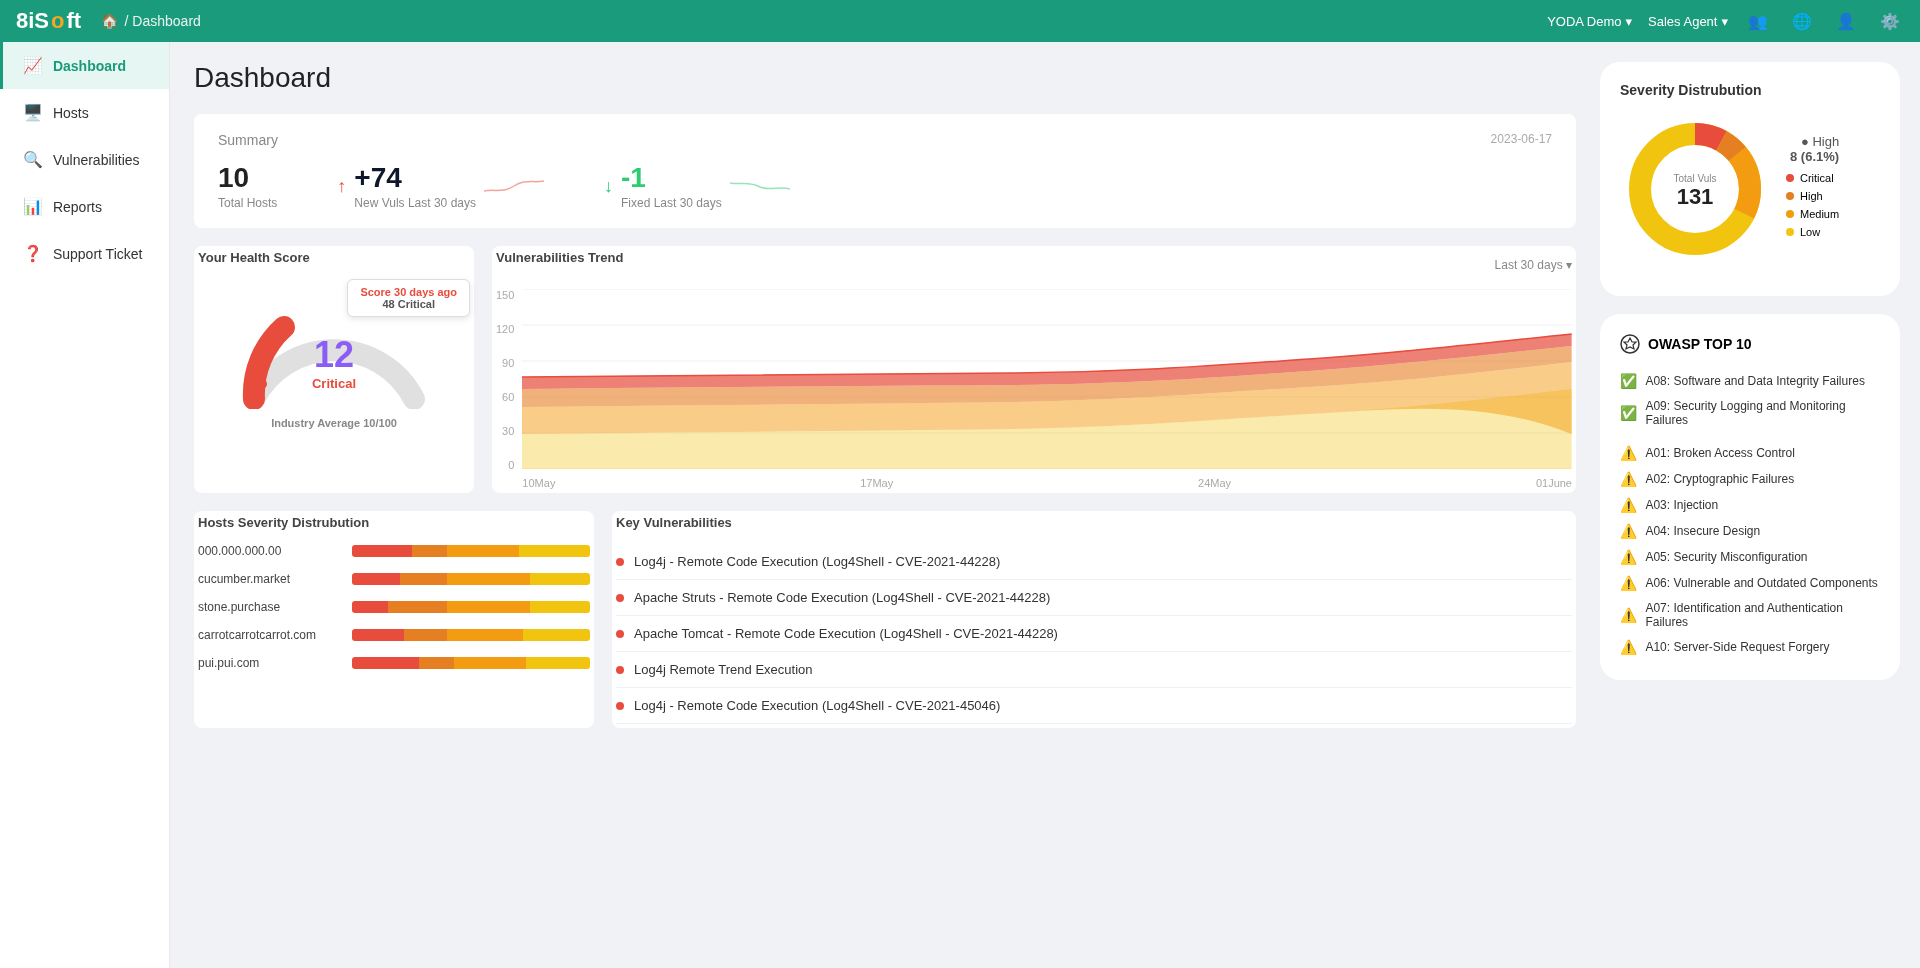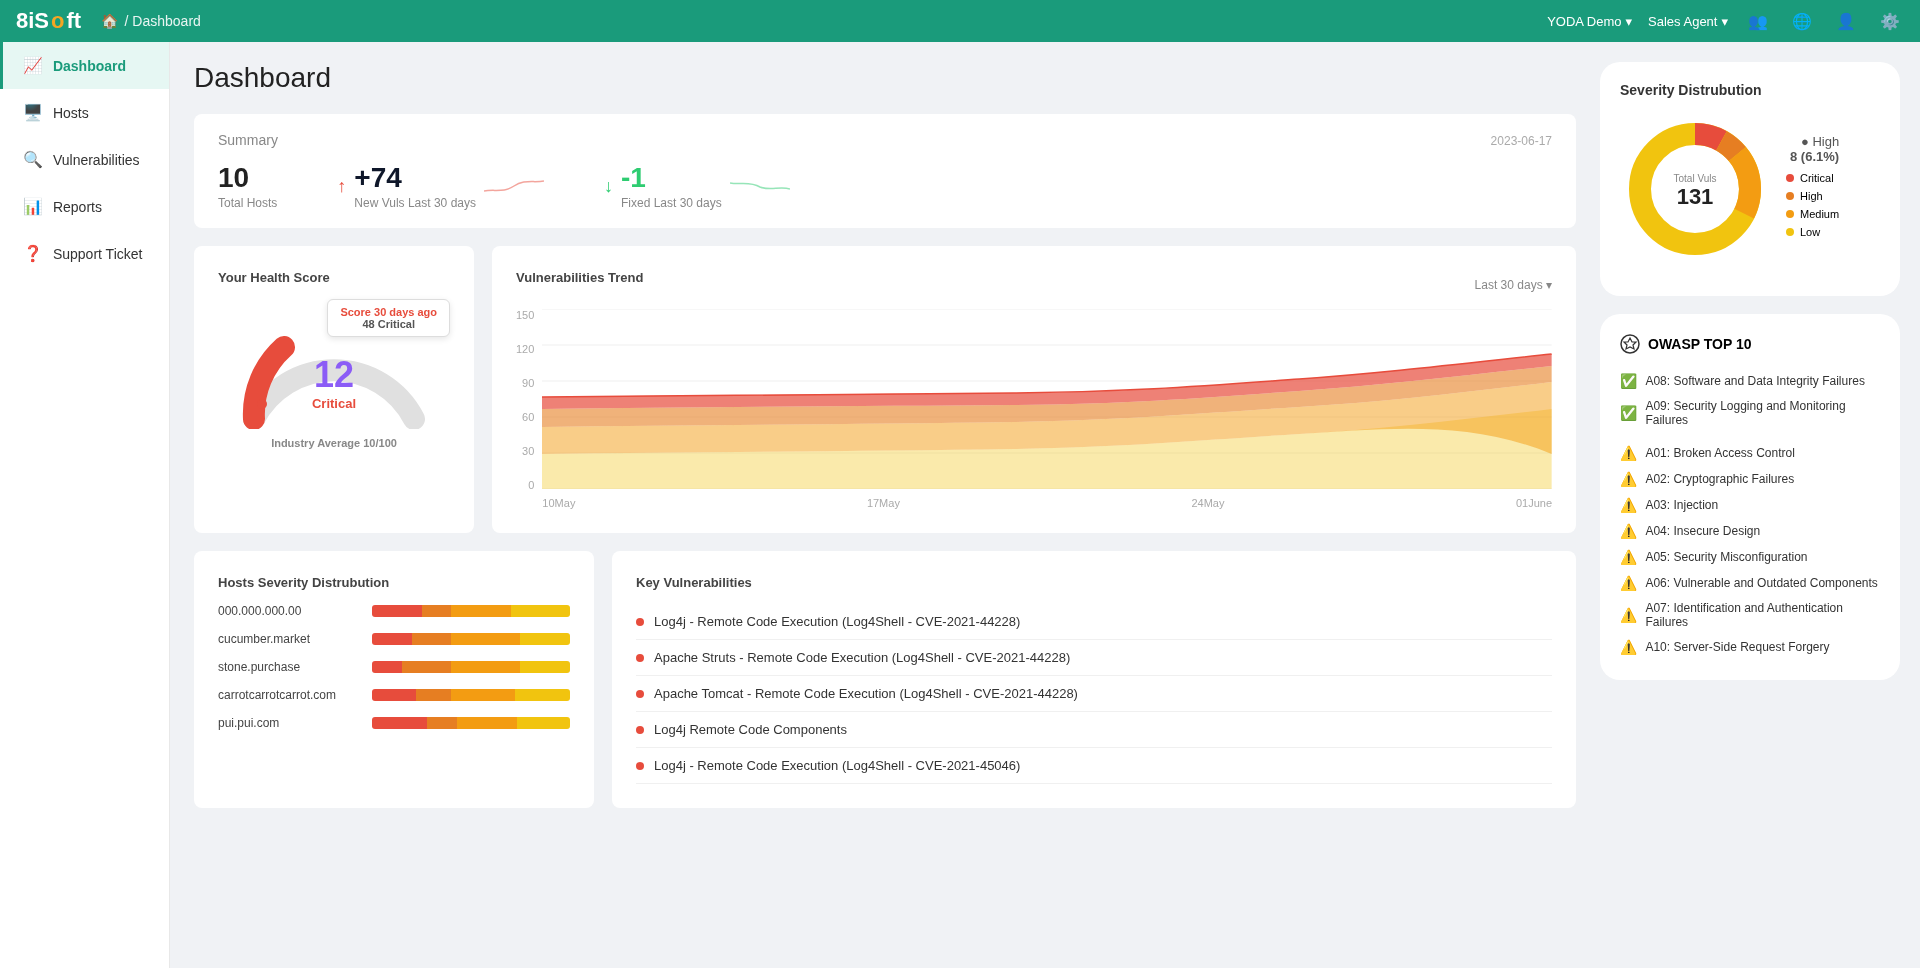--- a/index.html
+++ b/index.html
@@ -111,21 +111,21 @@
     .summary-card {
       background: white;
       border-radius: 8px;
       padding: 18px 24px;
       margin-bottom: 18px;
       position: relative;
     }
     .summary-header {
       display: flex;
       justify-content: space-between;
-      align-items: flex-end;
+      align-items: flex-start;
       margin-bottom: 14px;
     }
     .summary-title { font-size: 14px; color: #888; }
     .summary-date { font-size: 12px; color: #aaa; }
     .summary-metrics {
       display: flex;
       gap: 60px;
       align-items: center;
     }
     .metric-value { font-size: 28px; font-weight: 700; color: #222; }
@@ -147,21 +147,21 @@
 
     
     .row-2col {
       display: flex;
       gap: 18px;
       margin-bottom: 18px;
     }
     .card {
       background: white;
       border-radius: 8px;
-      padding: 24px;
+      padding: 4px;
       flex: 1;
     }
     .card-title {
       font-size: 13px;
       font-weight: 600;
       color: #444;
       margin-bottom: 14px;
     }
     .gauge-industry { font-size: 11px; color: #888; margin-top: 8px; text-align: center; font-weight: 600; }
     .tooltip-box {
@@ -496,21 +496,21 @@
             <div class="vuln-item">
     <span class="vuln-dot"></span>
     <span>Apache Struts - Remote Code Execution (Log4Shell - CVE-2021-44228)</span>
   </div>
             <div class="vuln-item">
     <span class="vuln-dot"></span>
     <span>Apache Tomcat - Remote Code Execution (Log4Shell - CVE-2021-44228)</span>
   </div>
             <div class="vuln-item">
     <span class="vuln-dot"></span>
-    <span>Log4j Remote Code Components</span>
+    <span>Log4j Remote Trend Execution</span>
   </div>
             <div class="vuln-item">
     <span class="vuln-dot"></span>
     <span>Log4j - Remote Code Execution (Log4Shell - CVE-2021-45046)</span>
   </div>
           </div>
       </div>
     </div>
   </main>
 

